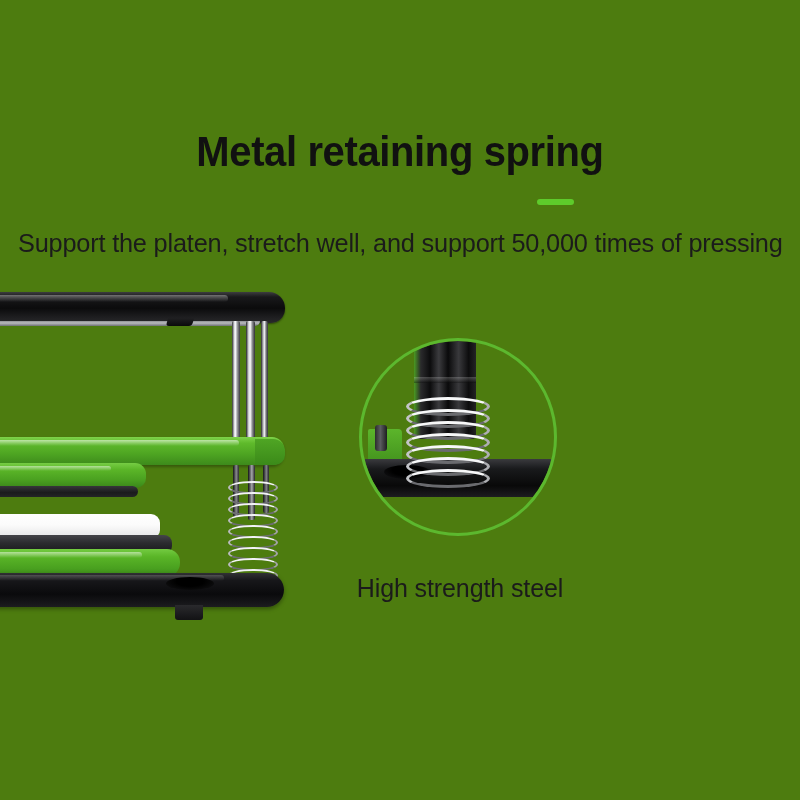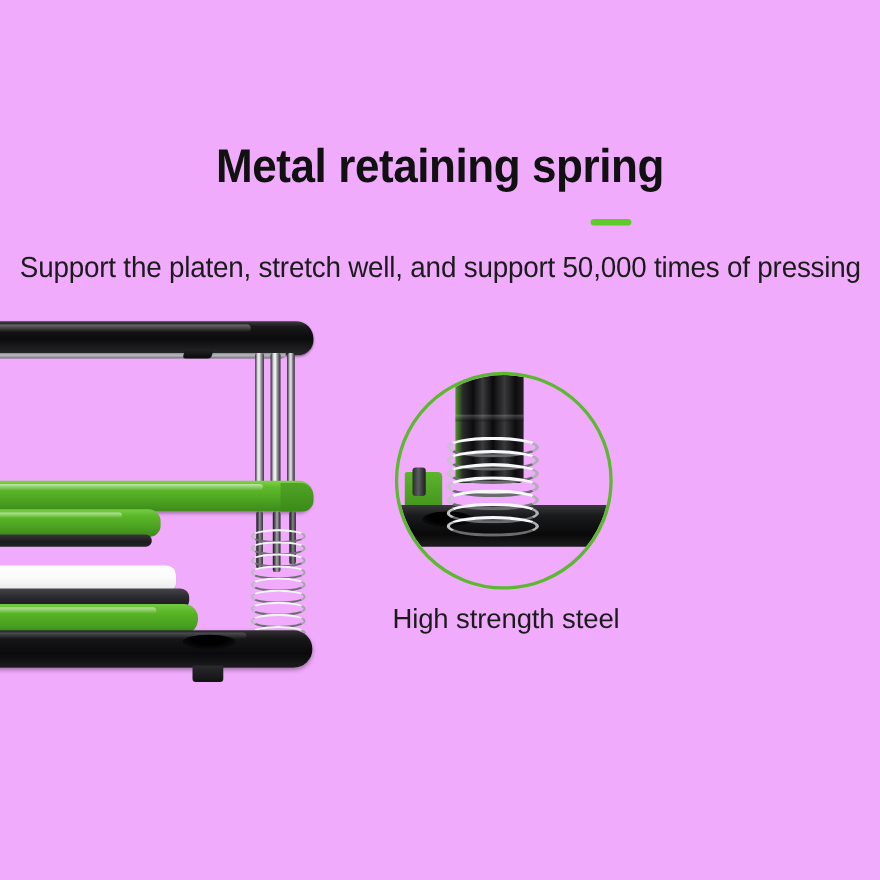--- a/index.html
+++ b/index.html
@@ -7,21 +7,21 @@
     padding: 0;
     background: #ffffff;
   }
   body {
     font-family: "Liberation Sans", sans-serif;
   }
   #page {
     position: relative;
     width: 800px;
     height: 800px;
-    background: #f0abfc;
+    background: #4d7c0f;
     overflow: hidden;
   }
 
   
   #headline {
     position: absolute;
     left: 0;
     top: 126px;
     width: 800px;
     text-align: center;
@@ -366,21 +366,21 @@
     height: 13px;
     border-radius: 50%;
     border-top: 3px solid #f7f8f9;
     border-bottom: 3px solid #6a6b6f;
     border-left: 3px solid #c3c4c8;
     border-right: 3px solid #aeafb3;
   }
   #callout-caption {
     position: absolute;
     left: 300px;
-    top: 547px;
+    top: 572px;
     width: 320px;
     text-align: center;
     font-size: 25px;
     line-height: 32px;
     color: #1b1b1b;
     letter-spacing: -0.1px;
     white-space: nowrap;
   }
 </style>
 </head>

